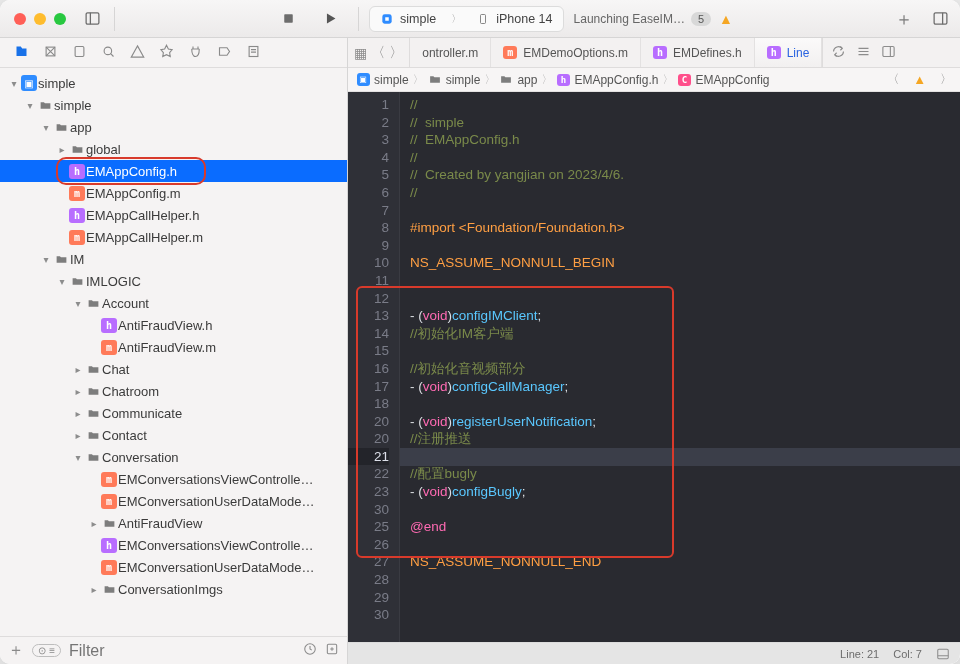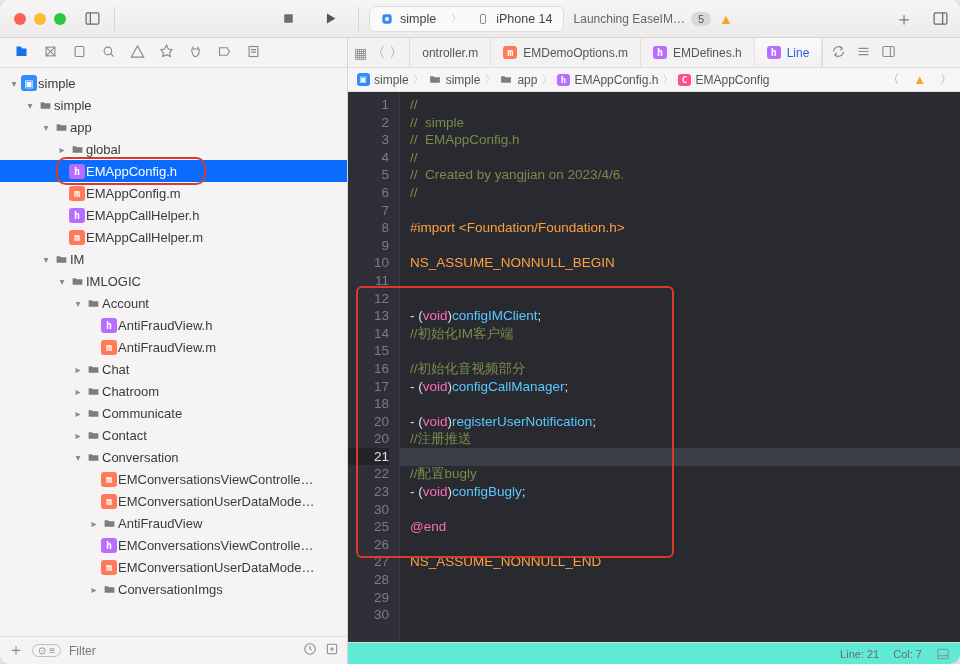--- a/index.html
+++ b/index.html
@@ -46,21 +46,21 @@
   .sel-outline { position:absolute; pointer-events:none; border:2.5px solid #d83a2b; border-radius:10px; left:56px; top:-3px; width:150px; height:28px; }
   .ficon { width:16px; height:15px; border-radius:3px; font-size:10px; font-weight:600; color:#fff; display:flex; align-items:center; justify-content:center; font-family:ui-monospace,Menlo,monospace;}
   .fi-h{background:#b86dff;} .fi-m{background:#ff7a59;} .fi-c{background:#ff4f8b;}
   .folder-ico{ color:#7d7d7d; }
   .folder-ico svg{width:15px;height:13px;}
   .proj-ico { width:16px;height:16px;background:#2f8cff;border-radius:3px;display:flex;align-items:center;justify-content:center;color:#fff;font-size:10px;}
   .assets-ico{width:16px;height:16px;background:#ffd43b;border:1px solid #e0b62a;border-radius:3px;display:flex;align-items:center;justify-content:center;}
   .assets-ico::after{content:"";width:7px;height:7px;border:1.5px solid #cf9c16;border-radius:2px;}
 
   .nav-footer { height:28px; border-top:1px solid #dedcdc; display:flex; align-items:center; padding:0 8px; gap:8px; color:#8a8a8a; }
-  .nav-footer input { flex:1; border:none; background:transparent; font-size:12px; color:#a16207; outline:none; }
+  .nav-footer input { flex:1; border:none; background:transparent; font-size:16px; color:#a16207; outline:none; }
   .pill-oe { border:1px solid #bdbdbd; border-radius:10px; font-size:10px; padding:0 5px; color:#8a8a8a;}
 
   
   .editor { flex:1; display:flex; flex-direction:column; min-height:0; background:#fff; }
   .ed-tabs { height:30px; display:flex; align-items:stretch; border-bottom:1px solid #dedcdc; background:#f3f1f1; }
   .ed-tab-nav { display:flex; align-items:center; gap:4px; padding:0 6px; color:#8d8d8d; border-right:1px solid #dedcdc;}
   .ed-tab-nav span{font-size:14px;}
   .ed-tab { display:flex; align-items:center; gap:6px; padding:0 12px; font-size:12px; color:#555; border-right:1px solid #e3e1e1; background:#f3f1f1; max-width:170px; overflow:hidden;}
   .ed-tab .ficon{width:14px;height:13px;}
   .ed-tab.active{ background:linear-gradient(#fbfafa,#f2f0f0); color:#2a63e0; }
@@ -81,21 +81,21 @@
   .code .cl{height:17.6px; white-space:pre;}
   .code .cur-line{ position:absolute; left:0; right:0; height:17.6px; background:rgba(82,86,104,.45);}
   .red-box { position:absolute; border:2.5px solid #d83a2b; border-radius:6px; pointer-events:none;}
   .c-cm{color:#7a8a4a;}  
   .c-kw{color:#ff6ab3;}  
   .c-pp{color:#ff9f43;}  
   .c-cl{color:#a5f0d3;}  
   .c-fn{color:#5ac8ff;}  
   .c-pn{color:#dcdfe4;}  
 
-  .statusbar { height:22px; border-top:1px solid #dcdcdc; background:#5eead4; display:flex; align-items:center; justify-content:flex-end; padding:0 10px; font-size:11px; color:#6d6d6d; gap:14px;}
+  .statusbar { height:22px; border-top:1px solid #dcdcdc; background:#e5e5e5; display:flex; align-items:center; justify-content:flex-end; padding:0 10px; font-size:11px; color:#6d6d6d; gap:14px;}
   .sb-icon{width:14px;height:14px;color:#8d8d8d;}
 </style>
 </head>
 <body>
 
 <div class="window">
 
   <div class="titlebar">
     <div class="traffic">
       <div class="tdot tred"></div>

